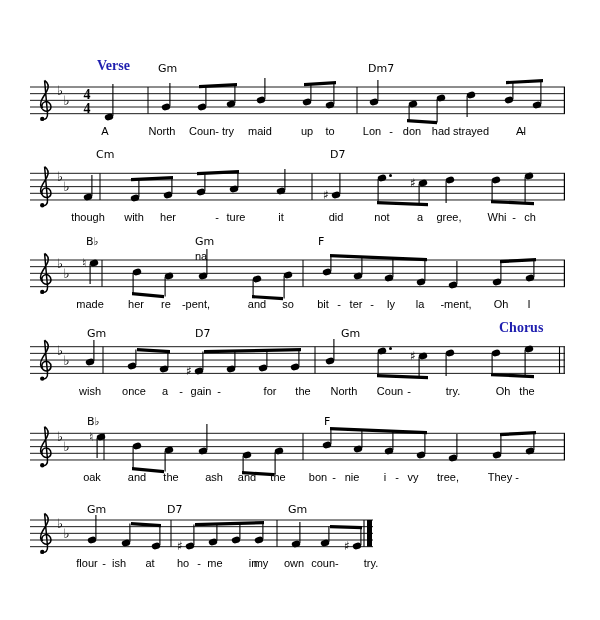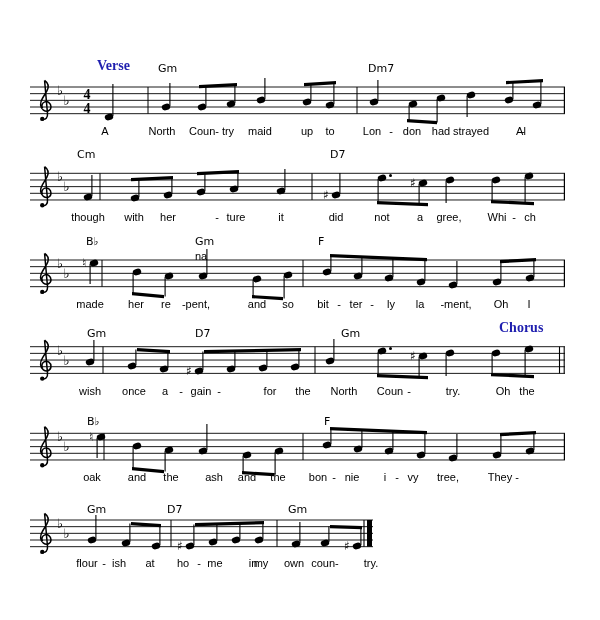--- a/index.html
+++ b/index.html
@@ -462,21 +462,21 @@
     <div class="lyric" style="left: 260px; top: 125px;">maid</div>
     <div class="lyric" style="left: 307px; top: 125px;">up</div>
     <div class="lyric" style="left: 330px; top: 125px;">to</div>
     <div class="lyric" style="left: 372px; top: 125px;">Lon</div>
     <div class="lyric" style="left: 391px; top: 125px;">-</div>
     <div class="lyric" style="left: 412px; top: 125px;">don</div>
     <div class="lyric" style="left: 441px; top: 125px;">had</div>
     <div class="lyric" style="left: 471px; top: 125px;">strayed</div>
     <div class="lyric" style="left: 493px; top: 125px; margin-left: 28px;">Al</div>
     <div class="lyric" style="left: 523px; top: 125px;">-</div>
-    <div class="chord" style="left: 77px; top: 148px;">Cm</div>
+    <div class="chord" style="left: 96px; top: 148px;">Cm</div>
     <div class="chord" style="left: 330px; top: 148px;">D7</div>
     <div class="lyric" style="left: 88px; top: 211px;">though</div>
     <div class="lyric" style="left: 134px; top: 211px;">with</div>
     <div class="lyric" style="left: 168px; top: 211px;">her</div>
     <div class="lyric" style="left: 201px; top: 211px; margin-top: 39px;">na</div>
     <div class="lyric" style="left: 217px; top: 211px;">-</div>
     <div class="lyric" style="left: 236px; top: 211px;">ture</div>
     <div class="lyric" style="left: 281px; top: 211px;">it</div>
     <div class="lyric" style="left: 336px; top: 211px;">did</div>
     <div class="lyric" style="left: 382px; top: 211px;">not</div>

